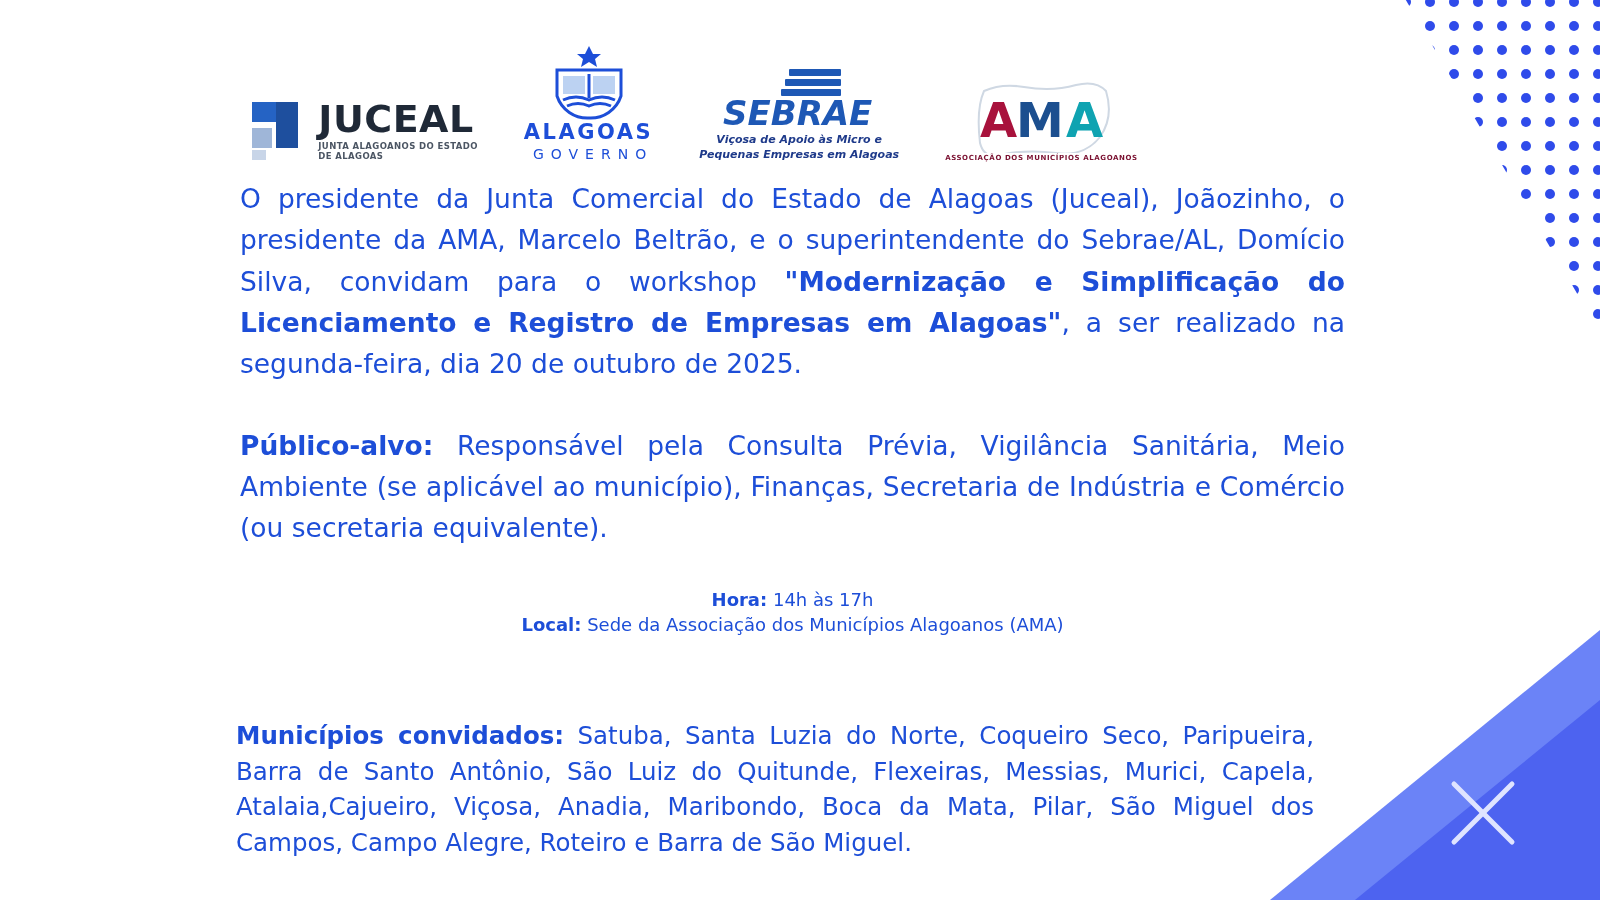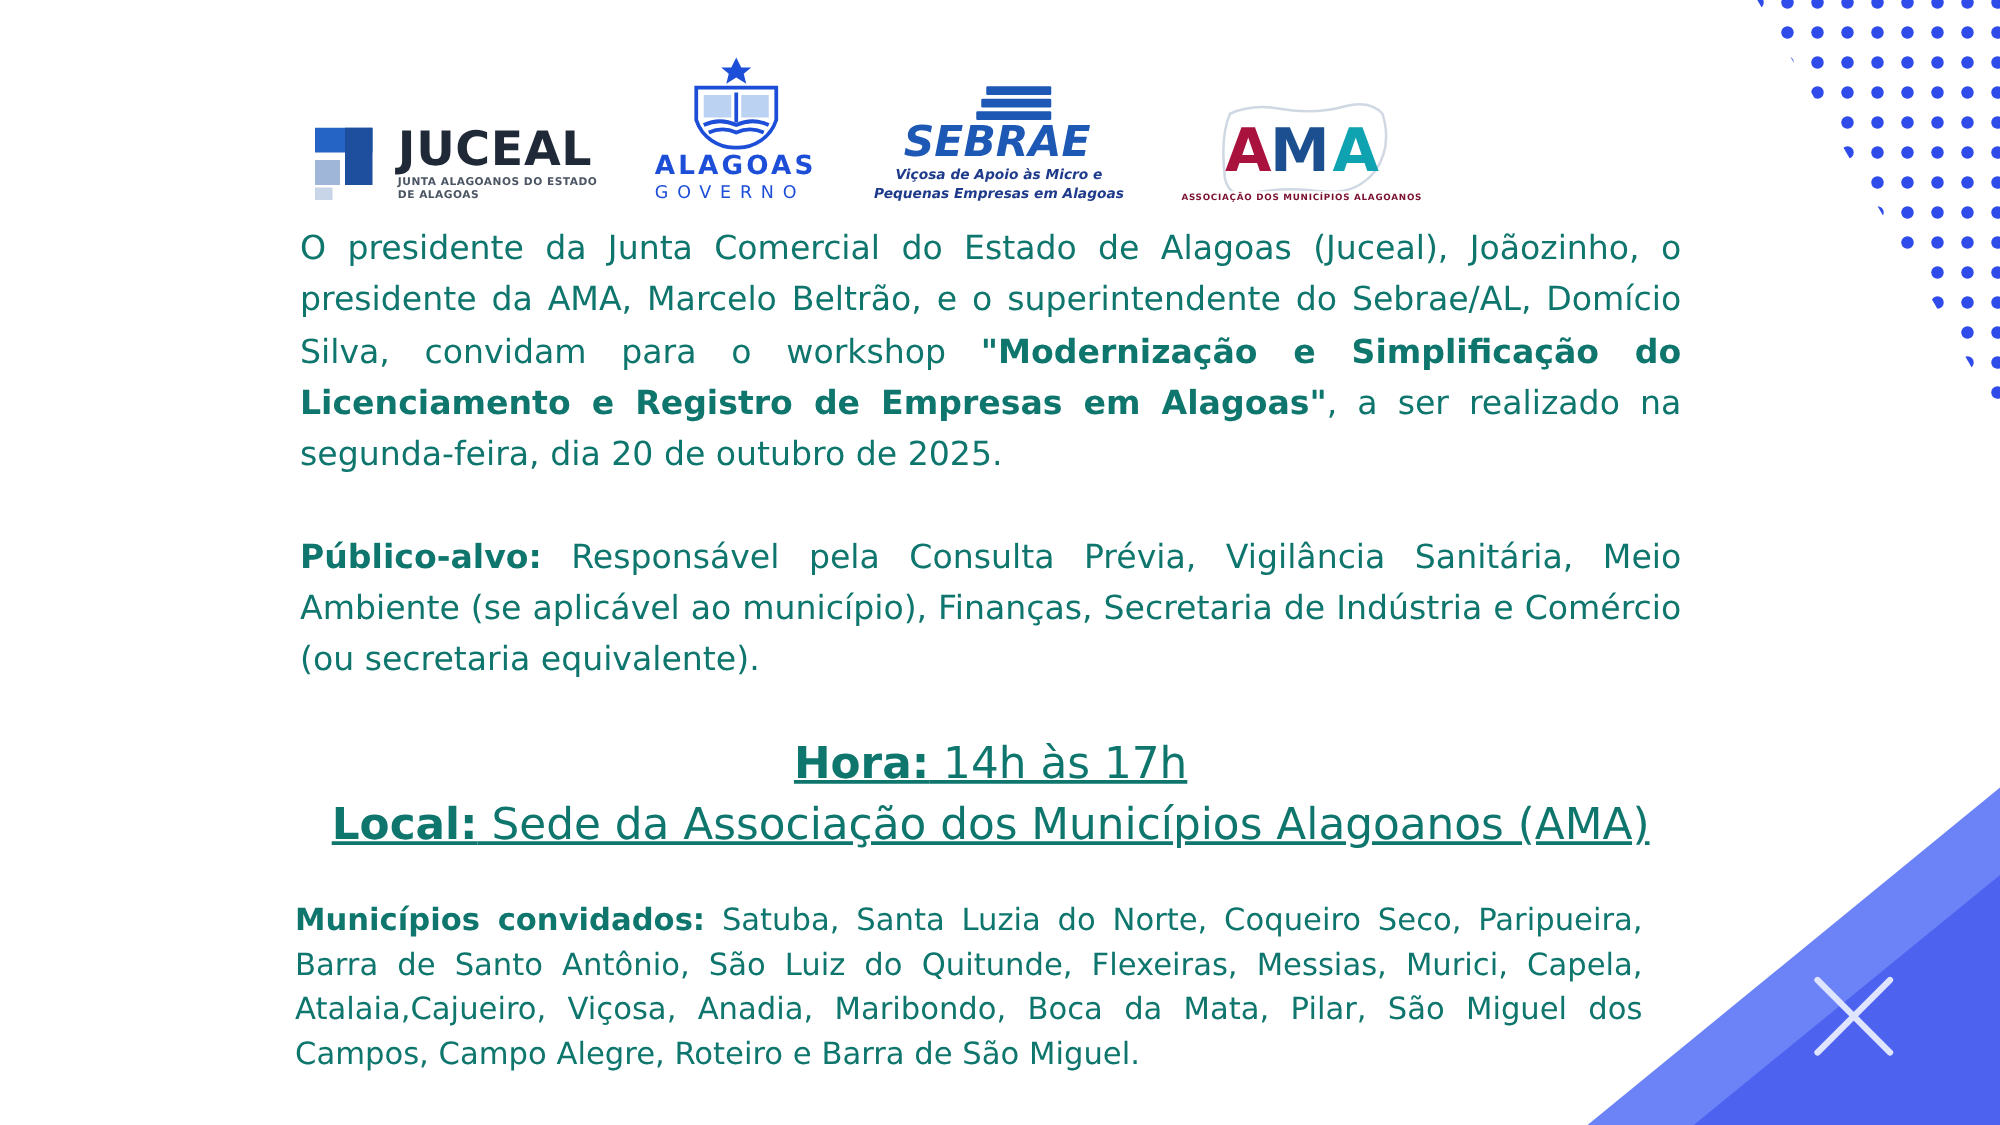--- a/index.html
+++ b/index.html
@@ -85,21 +85,21 @@
   .juceal-text .jt-sub {
     font-size: 8.5px;
     font-weight: bold;
     color: #4b5563;
     letter-spacing: 0.4px;
     line-height: 1.25;
     margin-top: 3px;
   }
 
   
-  .logo-alagoas { text-align: left; }
+  .logo-alagoas { text-align: right; }
   .alagoas-crest { width: 92px; height: 78px; margin: 0 auto; }
   .alagoas-name {
     font-weight: bold;
     font-size: 21px;
     letter-spacing: 2.5px;
     color: #1d4ed8;
     line-height: 1;
     margin-top: 2px;
   }
   .alagoas-sub {
@@ -136,29 +136,29 @@
   .content {
     position: absolute;
     top: 178px;
     left: 240px;
     width: 1105px;
   }
   p {
     margin: 0;
     font-size: 26.5px;
     line-height: 1.56;
-    color: #0f766e;
+    color: #1d4ed8;
   }
   .justify { text-align: justify; text-align-last: left; }
   .center { text-align: center; }
   b, .b { font-weight: bold; }
   .gap-lg { height: 40px; }
 
   .block-center { margin-top: 38px; }
-  .block-center p { font-size: 35px; line-height: 1.42; text-decoration: underline; }
+  .block-center p { font-size: 18px; line-height: 1.42; }
 
   .municipios {
     position: absolute;
     top: 718px;
     left: 236px;
     width: 1078px;
   }
   .municipios p {
     font-size: 24.5px;
     line-height: 1.45;

